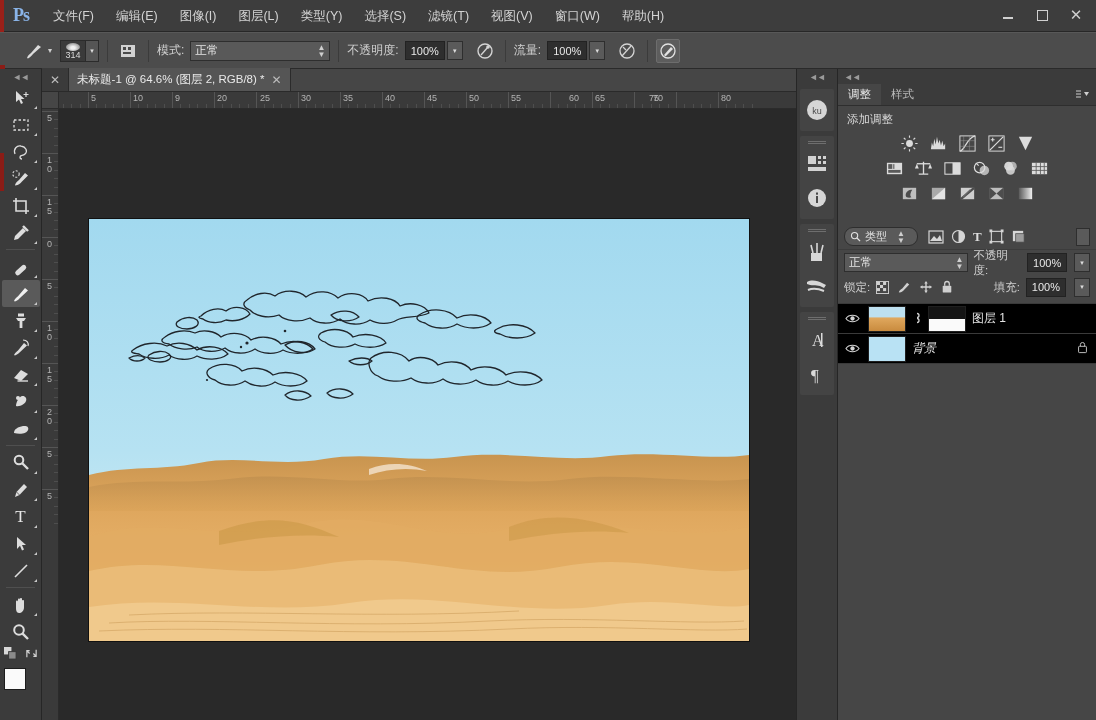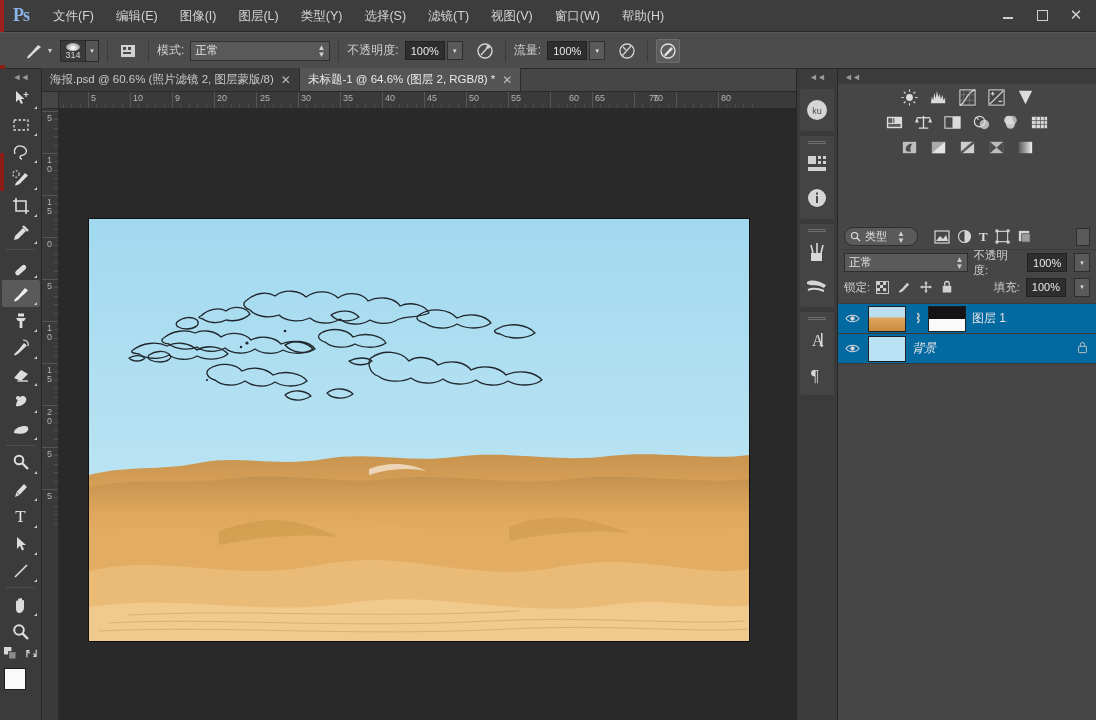--- a/index.html
+++ b/index.html
@@ -225,21 +225,21 @@
     width: 26px; height: 22px; display:flex; align-items:center; justify-content:center;
     color:#dadada;
   }
   #top-dock-collapse {
     position:absolute; left: 838px; top: 69px; width:258px; height:15px;
     background:#3b3b3b; color:#9a9a9a; font-size:9px;
     display:flex; align-items:center; justify-content:flex-start; padding-left:6px; letter-spacing:-1px;
   }
 
   .lay-filterrow {
-    height: 26px; display:flex; align-items:center; gap:12px; padding: 0 6px;
+    height: 26px; display:flex; align-items:center; gap:6px; padding: 0 6px;
     border-bottom: 1px solid #3c3c3c;
   }
   .lay-filter-combo {
     height: 19px; min-width: 74px; background:#5a5a5a; border:1px solid #2e2e2e;
     border-radius: 9px; display:flex; align-items:center; gap:4px; padding: 0 5px;
     color:#e2e2e2; font-size:11px;
   }
   .lay-filter-icons { display:flex; gap:7px; align-items:center; margin-left:4px; color:#d6d6d6; }
   .lay-toggle { width:14px; height:18px; background:#5a5a5a; border:1px solid #2e2e2e; margin-left:auto; }
   .lay-row2 {
@@ -249,21 +249,21 @@
     height: 19px; width: 126px; background:#5a5a5a; border:1px solid #2e2e2e;
     color:#e4e4e4; font-size:11.5px; display:flex; align-items:center;
     justify-content: space-between; padding: 0 4px;
   }
   .lay-row3 { height: 24px; display:flex; align-items:center; padding: 0 6px; gap:6px; }
   .lock-icons { display:flex; gap:8px; align-items:center; color:#d6d6d6; }
   .layers-list { margin-top: 4px; border-top: 1px solid #3a3a3a; }
   .layer-row {
     height: 30px; display: flex; align-items: center;
     border-bottom: 1px solid #3a3a3a; padding-left: 4px; gap: 6px;
-    background: #0369a1;
+    background: #000000;
   }
   .layer-row.selected { background: #5b6a7a; }
   .eye { width: 20px; display:flex; align-items:center; justify-content:center; color:#d6d6d6; }
   .thumb { width: 38px; height: 26px; border: 1px solid #1f1f1f; background:#777; }
   .thumb.sel-outline { outline: 2px solid #e6e6e6; outline-offset: -1px; border-color:#111; }
   .thumb-checker {
     background-image:
       linear-gradient(45deg, #bcbcbc 25%, transparent 25%, transparent 75%, #bcbcbc 75%),
       linear-gradient(45deg, #bcbcbc 25%, transparent 25%, transparent 75%, #bcbcbc 75%);
     background-size: 8px 8px; background-position: 0 0, 4px 4px; background-color: #fff;
@@ -519,21 +519,20 @@
         </svg>
     </div>
     <div id="color-swatches">
       <div class="swatch-bg"></div>
       <div class="swatch-fg"></div>
     </div>
   </div>
 
   <div id="tabbar">
     <div class="doc-tab">
-      <span>海报.psd @ 60.6% (照片滤镜 2, 图层蒙版/8)</span>
       <span class="tab-close">✕</span>
     </div>
     <div class="doc-tab active">
       <span>未标题-1 @ 64.6% (图层 2, RGB/8) *</span>
       <span class="tab-close">✕</span>
     </div>
   </div>
 
   <div id="ruler-h">
       <div class="rtick" style="left: 4px;"></div>
@@ -822,20 +821,31 @@
           </svg>
       </div>
     </div>
   </div>
 
   <div id="top-dock-collapse">
     <span>◄◄</span>
   </div>
 
   <div id="panel-adjust">
+    <div class="panel-tabs">
+      <div class="panel-tab active">调整</div>
+      <div class="panel-tab">样式</div>
+      <div class="panel-menu">
+        <svg width="14" height="10" viewBox="0 0 14 10">
+            <path d="M0 2 L5 2 M0 5 L5 5 M0 8 L5 8" stroke="#cfcfcf" stroke-width="1.1"></path>
+            <path d="M8 3 L13 3 L10.5 7 Z" fill="#cfcfcf"></path>
+          </svg>
+      </div>
+    </div>
+    <div class="panel-title">添加调整</div>
     <div class="adj-grid">
       <div class="adj-row">
         <div class="adj-icon">
           <svg width="19" height="19" viewBox="0 0 20 20">
               <circle cx="10" cy="10" r="3.6" fill="#dcdcdc"></circle>
               <g stroke="#dcdcdc" stroke-width="1.2">
                 <path d="M10 1.5 L10 4 M10 16 L10 18.5 M1.5 10 L4 10 M16 10 L18.5 10 M4 4 L5.8 5.8 M14.2 14.2 L16 16 M16 4 L14.2 5.8 M5.8 14.2 L4 16"></path>
               </g>
             </svg>
         </div>

